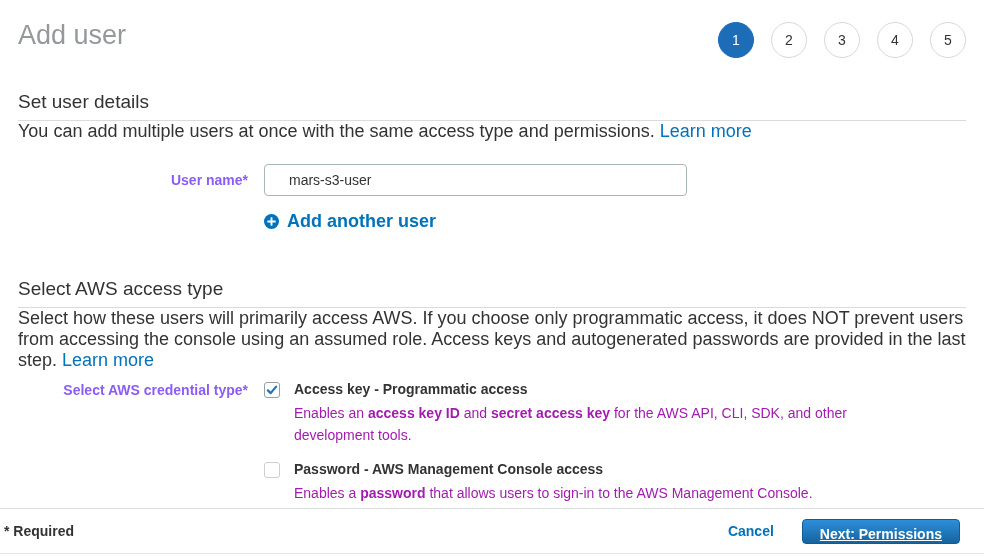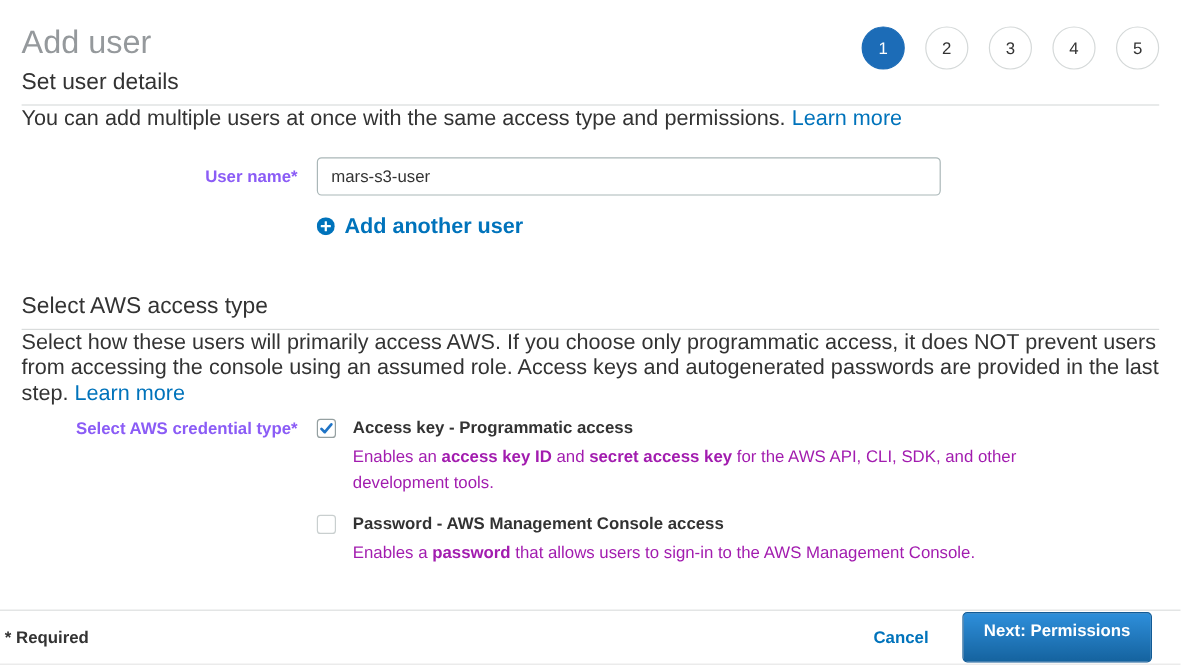--- a/index.html
+++ b/index.html
@@ -50,21 +50,21 @@
     color: #fff;
   }
 
   
   .content { padding: 0 18px; }
   .section-heading {
     font-size: 19px;
     font-weight: 400;
     color: #333;
   }
-  .section-heading.first { }
+  .section-heading.first { margin-top: 33px; }
   .section-heading.second { margin-top: 46px; }
   .rule {
     border: none;
     border-top: 1px solid #d9dcdc;
     margin-top: 7px;
   }
   .section-intro {
     font-size: 18px;
     line-height: 21px;
     margin-top: 0;
@@ -82,25 +82,25 @@
     min-width: 230px;
     text-align: right;
     font-weight: bold;
     font-size: 14px;
     color: #8b5cf6;
     margin-right: 16px;
   }
   .form-label.for-input { padding-top: 8px; }
   .form-label.for-cred { padding-top: 1px; }
   .username-input {
-    width: 520px;
+    width: 423px;
     height: 32px;
     border: 1px solid #aab7b8;
     border-radius: 4px;
-    padding: 0 11px;
+    padding: 0 24px;
     font-size: 14px;
     font-family: "Liberation Sans", sans-serif;
     color: #333;
     outline: none;
   }
   .add-another-row {
     margin-left: 246px;
     margin-top: 15px;
     display: flex;
     align-items: center;
@@ -154,22 +154,23 @@
   .footer-actions { margin-left: auto; display: flex; align-items: center; gap: 28px; }
   .cancel-link { font-weight: bold; font-size: 14px; }
   .next-button {
     background: linear-gradient(to bottom, #2e8fdb, #15639f);
     border: 1px solid #125b96;
     border-radius: 4px;
     color: #fff;
     font-weight: bold;
     font-size: 14px;
     font-family: "Liberation Sans", sans-serif;
-    padding: 6px 17px 18px 17px;
+    padding: 6px 17px 1px 17px;
     cursor: pointer;
+    text-decoration: underline;
   }
   .bottom-line { border-top: 1px solid #e6e6e6; height: 3px; }
 </style>
 </head>
 <body>
 
 <div class="page">
 
   <div class="header">
     <h1 class="page-title">Add user</h1>

